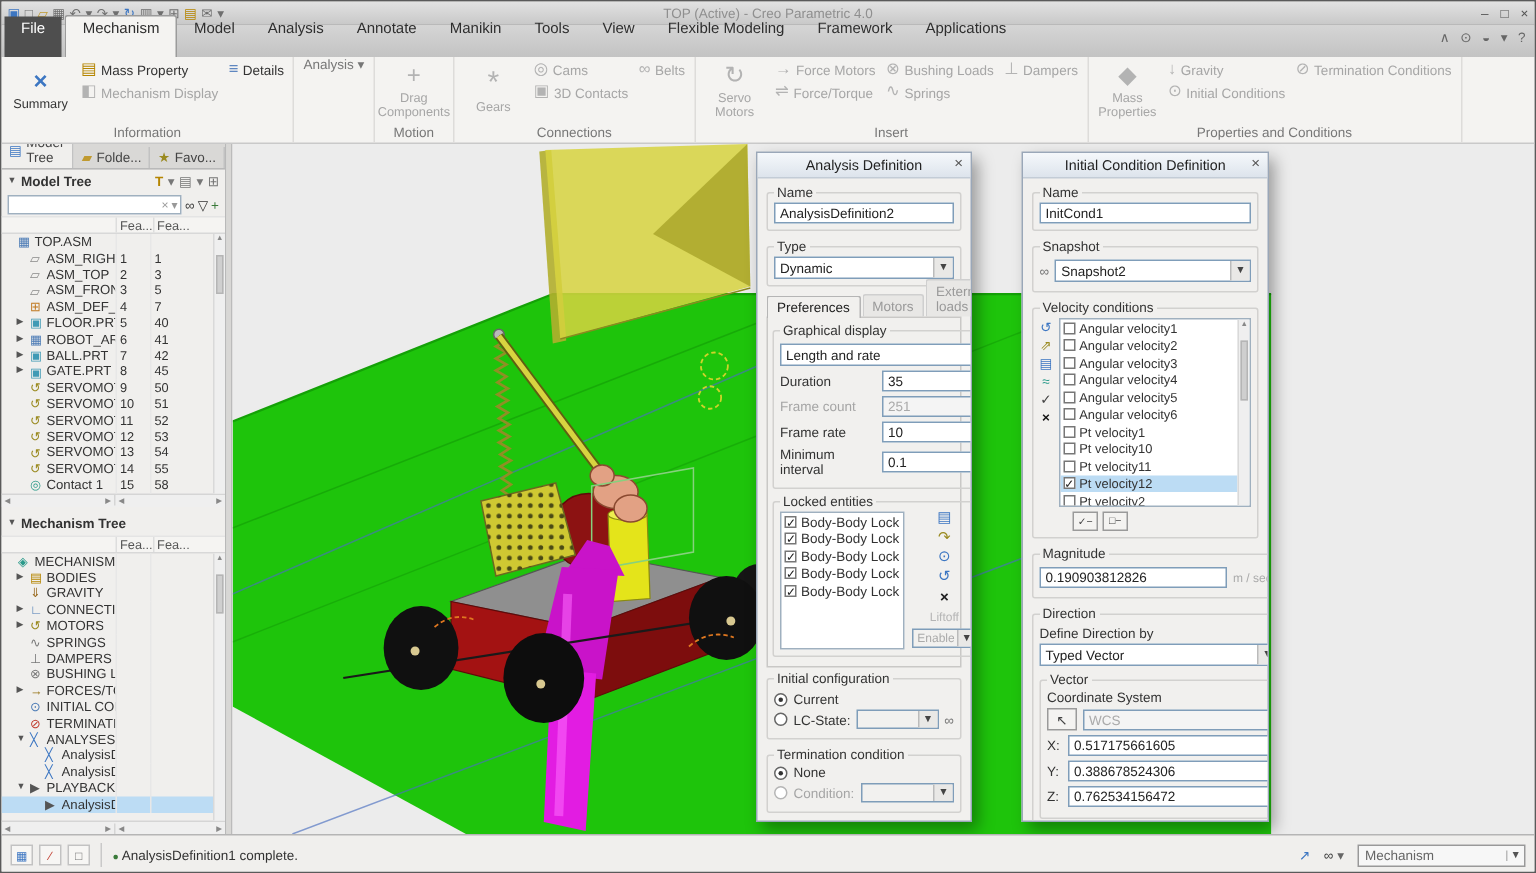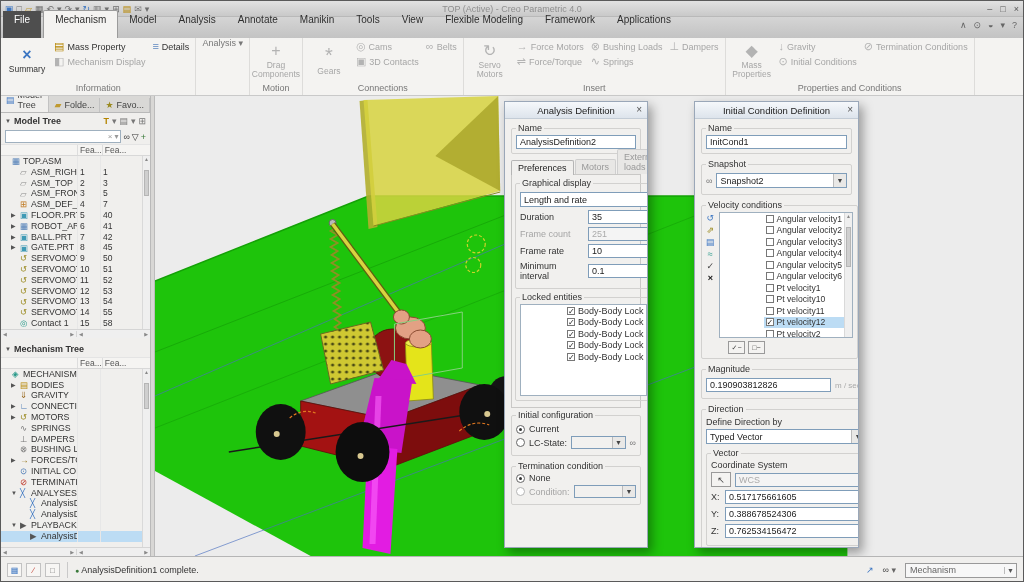--- a/index.html
+++ b/index.html
@@ -90,21 +90,21 @@
   .selbox .dd{margin-left:auto;width:13px;height:100%;background:#e9e8e6;border-left:1px solid #bbb;display:flex;align-items:center;justify-content:center;font-size:7px;color:#444;}
   .selbox.dis{background:#f2f1ef;color:#aaa;}
   .frow{display:flex;align-items:center;margin:3px 0;gap:4px;}
   .frow .lab{flex:0 0 64px;color:#333;}
   .frow .lab.dis{color:#a5a5a5;}
   .frow .tin{flex:1;width:auto;}
   .dtabs{display:flex;align-items:flex-end;height:15px;margin-top:2px;}
   .dtab{padding:2px 6px;font-size:9px;color:#999;border:1px solid #cfcfcf;border-bottom:none;background:#e8e7e5;margin-right:1px;border-radius:2px 2px 0 0;}
   .dtab.active{background:#f1f0ee;color:#222;border-color:#b5b5b5;position:relative;top:1px;}
   .dpanel{border:1px solid #c9c8c6;padding:1px 3px 3px;flex:0 0 auto;}
-  .listbox{background:#fff;border:1px solid #9fb0bf;overflow:hidden;padding-left:44px;}
+  .listbox{background:#fff;border:1px solid #9fb0bf;overflow:hidden;}
   .lrow{display:flex;align-items:center;gap:3px;height:11.5px;padding:0 2px;white-space:nowrap;}
   .lrow.sel{background:#bcdcf4;}
   .cb{width:8px;height:8px;border:1px solid #777;background:#fff;flex:0 0 8px;font-size:8px;line-height:7px;color:#222;text-align:center;}
   .cb.on::before{content:"✓";}
   .rad{width:9px;height:9px;border:1px solid #666;border-radius:50%;background:#fff;display:inline-block;position:relative;flex:0 0 9px;}
   .rad.on::after{content:"";position:absolute;left:2px;top:2px;right:2px;bottom:2px;background:#333;border-radius:50%;}
   .rad.dis{border-color:#b5b5b5;}
   .sideicons{display:flex;flex-direction:column;gap:3px;align-items:center;font-size:10px;color:#3c76c2;}
   .sideicons .x{color:#222;font-weight:bold;}
   .tinybtn{width:17px;height:13px;border:1px solid #9a9a9a;background:#f4f3f1;font-size:7px;display:flex;align-items:center;justify-content:center;color:#444;}
@@ -787,20 +787,27 @@
 
     <div class="dlg" style="left:503px;top:5px;width:144px;height:447px;">
       <div class="dlg-title">
           <span>Analysis Definition</span>
           <span class="dlg-x">×</span>
         </div>
       <div class="dlg-body">
         <fieldset><legend>Name</legend>
           <input class="tin" value="AnalysisDefinition2" style="">
         </fieldset>
+        <fieldset>
+            <legend>Type</legend>
+          <div class="selbox">
+              <span>Dynamic</span>
+              <span class="dd">▼</span>
+            </div>
+        </fieldset>
         <div class="dtabs">
           <div class="dtab active">Preferences</div>
           <div class="dtab">Motors</div>
           <div class="dtab">External loads</div>
         </div>
         <div class="dpanel">
           <fieldset>
               <legend>Graphical display</legend>
             <div class="selbox" style="margin:2px 0 3px;">
                 <span>Length and rate</span>
@@ -892,21 +899,21 @@
             <div class="selbox dis" style="flex:1;height:13px;">
                 <span></span>
                 <span class="dd">▼</span>
               </div>
           </div>
         </fieldset>
 
       </div>
     </div>
 
-    <div class="dlg" style="left:680px;top:5px;width:165px;height:447px;margin-left:13px;">
+    <div class="dlg" style="left:680px;top:5px;width:165px;height:447px;">
       <div class="dlg-title">
           <span>Initial Condition Definition</span>
           <span class="dlg-x">×</span>
         </div>
       <div class="dlg-body">
         <fieldset><legend>Name</legend>
           <input class="tin" value="InitCond1" style="">
         </fieldset>
         <fieldset>
             <legend>Snapshot</legend>

